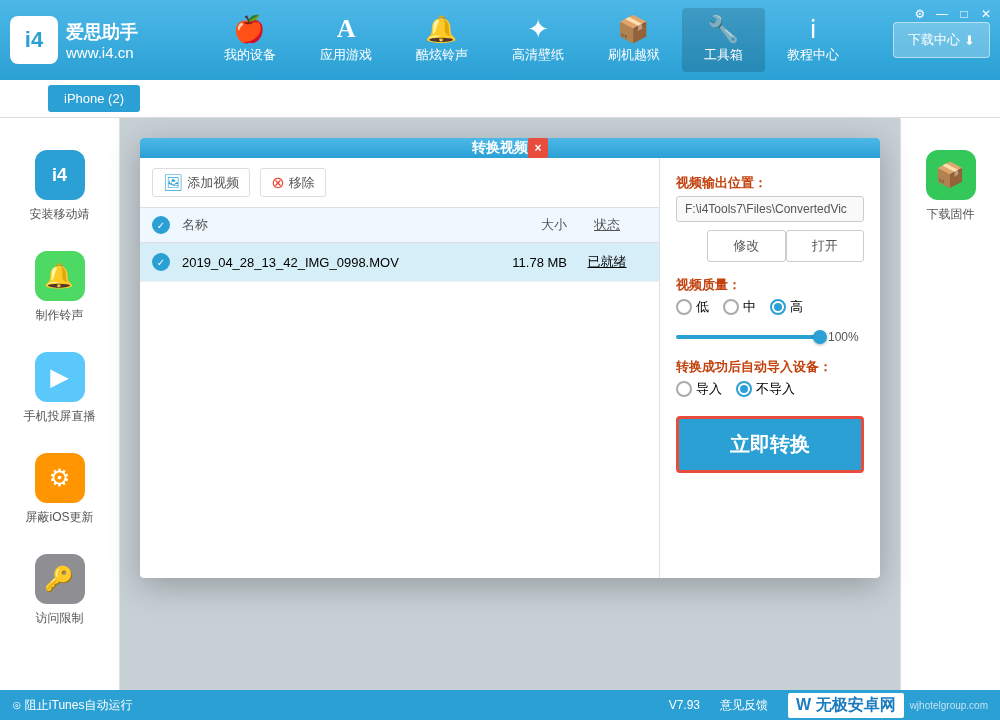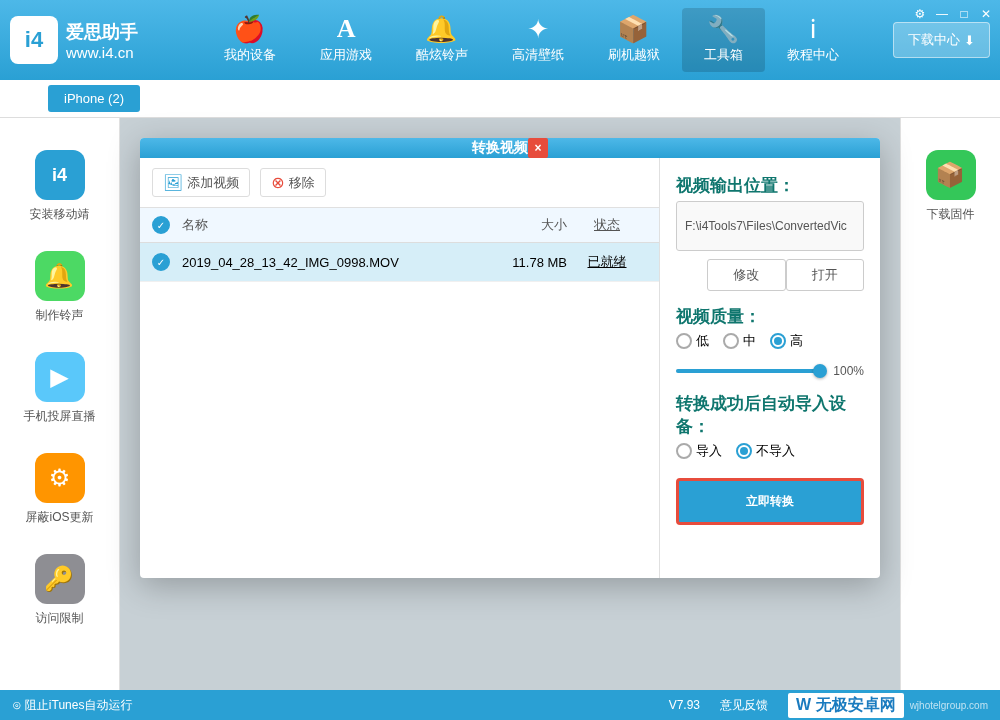--- a/index.html
+++ b/index.html
@@ -321,29 +321,29 @@
 
     
     .modal-right {
       width: 220px;
       padding: 16px;
       display: flex;
       flex-direction: column;
       gap: 14px;
     }
     .setting-label {
-      font-size: 17px;
-      color: #0f766e;
+      font-size: 13px;
+      color: #c2410c;
       font-weight: bold;
       margin-bottom: 4px;
     }
     .path-input {
       border: 1px solid #ccc;
       border-radius: 3px;
-      padding: 17px 8px;
+      padding: 5px 8px;
       font-size: 12px;
       color: #555;
       width: 100%;
       background: #f9f9f9;
     }
     .btn-row {
       display: flex;
       gap: 0;
       margin-left: 31px;
     }
@@ -415,31 +415,31 @@
       border-radius: 50%;
       position: absolute;
       top: -5px;
       cursor: pointer;
       box-shadow: 0 1px 3px rgba(0,0,0,0.3);
     }
     .slider-val {
       font-size: 12px;
       color: #555;
       width: 36px;
-      text-align: right;
+      text-align: left;
     }
 
     
     .convert-btn {
       background: #2aa0d4;
       color: white;
       border: 3px solid #e74c3c;
       border-radius: 4px;
       padding: 12px;
-      font-size: 12px;
+      font-size: 20px;
       cursor: pointer;
       text-align: center;
       font-weight: bold;
       margin-top: 4px;
     }
 
     
     .app-win-controls {
       position: absolute;
       top: 6px;

